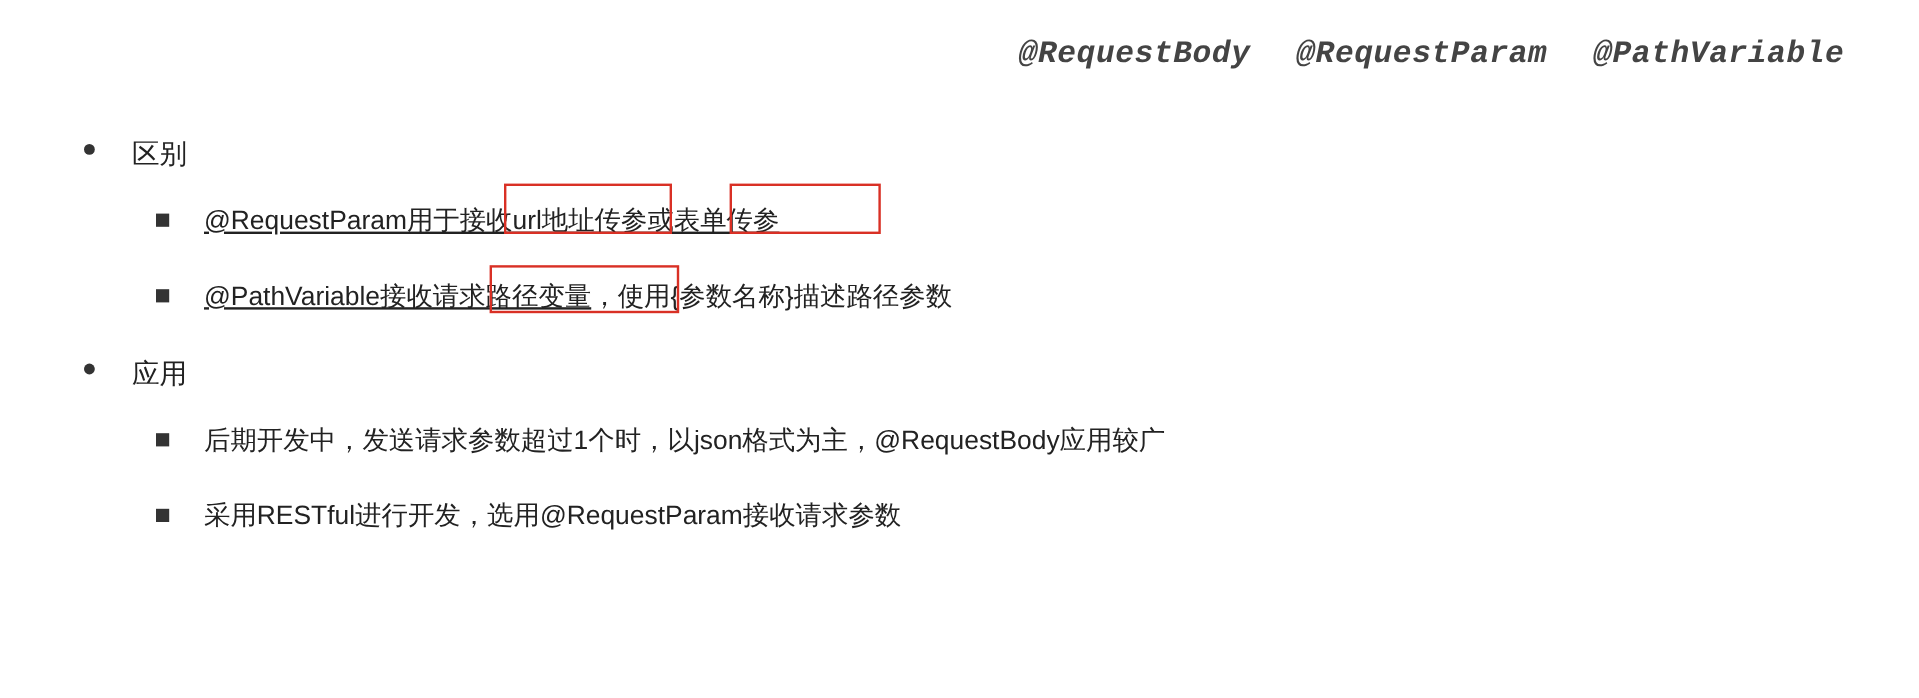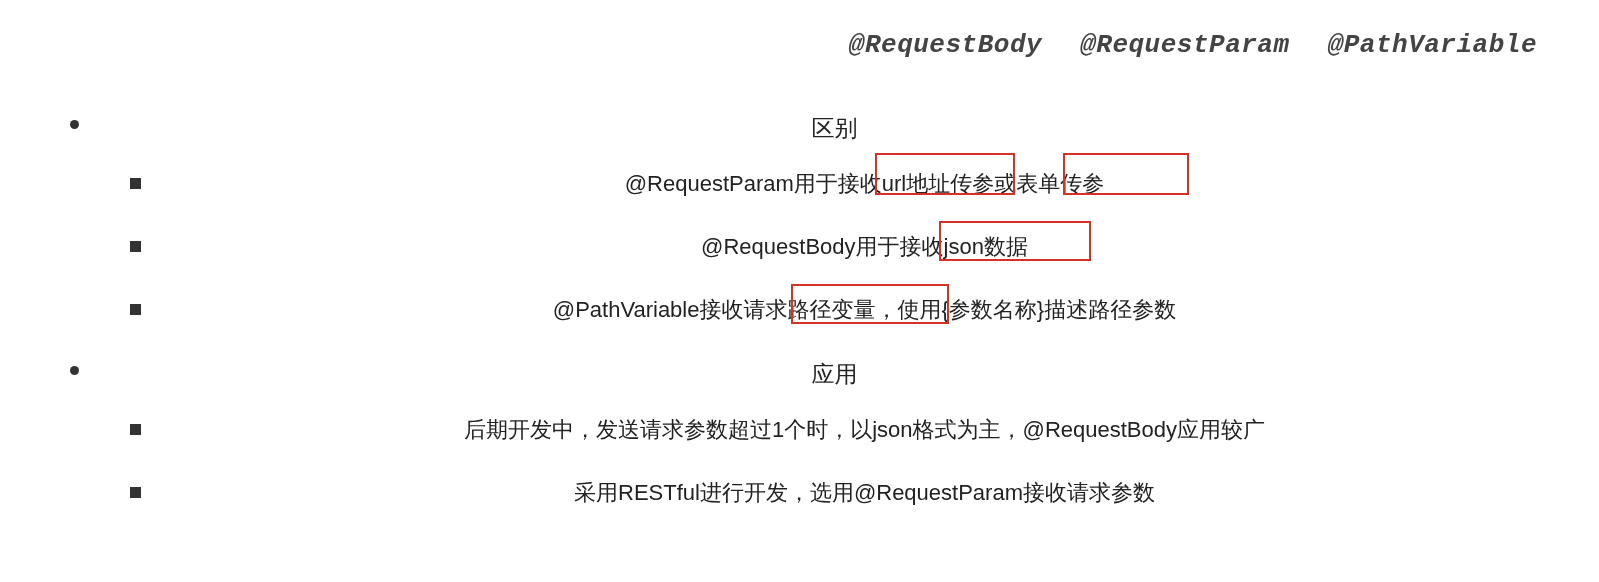--- a/index.html
+++ b/index.html
@@ -24,21 +24,20 @@
       margin-top: 10px;
       font-family: Consolas, "Courier New", monospace;
       text-align: right;
     }
     .heading span {
       margin-right: 22px;
     }
     ul.level1 {
       list-style: none;
       padding-left: 30px;
-      text-align: center;
     }
     ul.level1 > li {
       position: relative;
       padding-left: 40px;
       margin-bottom: 16px;
     }
     ul.level1 > li::before {
       content: "";
       position: absolute;
       left: 0;
@@ -72,20 +71,21 @@
       position: absolute;
       left: 0;
       top: 11px;
       width: 11px;
       height: 11px;
       background: #333333;
     }
     .item-wrap {
       position: relative;
       display: inline-block;
+      text-decoration: underline;
     }
     .redbox {
       position: absolute;
       border: 2px solid #d93025;
       pointer-events: none;
     }
   </style>
 </head>
 <body>
 
@@ -101,26 +101,20 @@
     <ul class="level2">
       <li>
         <span class="item-wrap">
           <span>@RequestParam用于接收url地址传参或表单传参</span>
           <span class="redbox" style="left:250px; top:-14px; width:140px; height:42px;"></span>
           <span class="redbox" style="left:438px; top:-14px; width:126px; height:42px;"></span>
         </span>
       </li>
       <li>
         <span class="item-wrap">
-          <span>@RequestBody用于接收json数据</span>
-          <span class="redbox" style="left:238px; top:-9px; width:152px; height:40px;"></span>
-        </span>
-      </li>
-      <li>
-        <span class="item-wrap">
           <span>@PathVariable接收请求路径变量</span>
           <span class="redbox" style="left:238px; top:-9px; width:158px; height:40px;"></span>
         </span><span>，使用{参数名称}描述路径参数</span>
       </li>
     </ul>
   </li>
   <li>
     <span class="level1-label">应用</span>
     <ul class="level2">
       <li>

